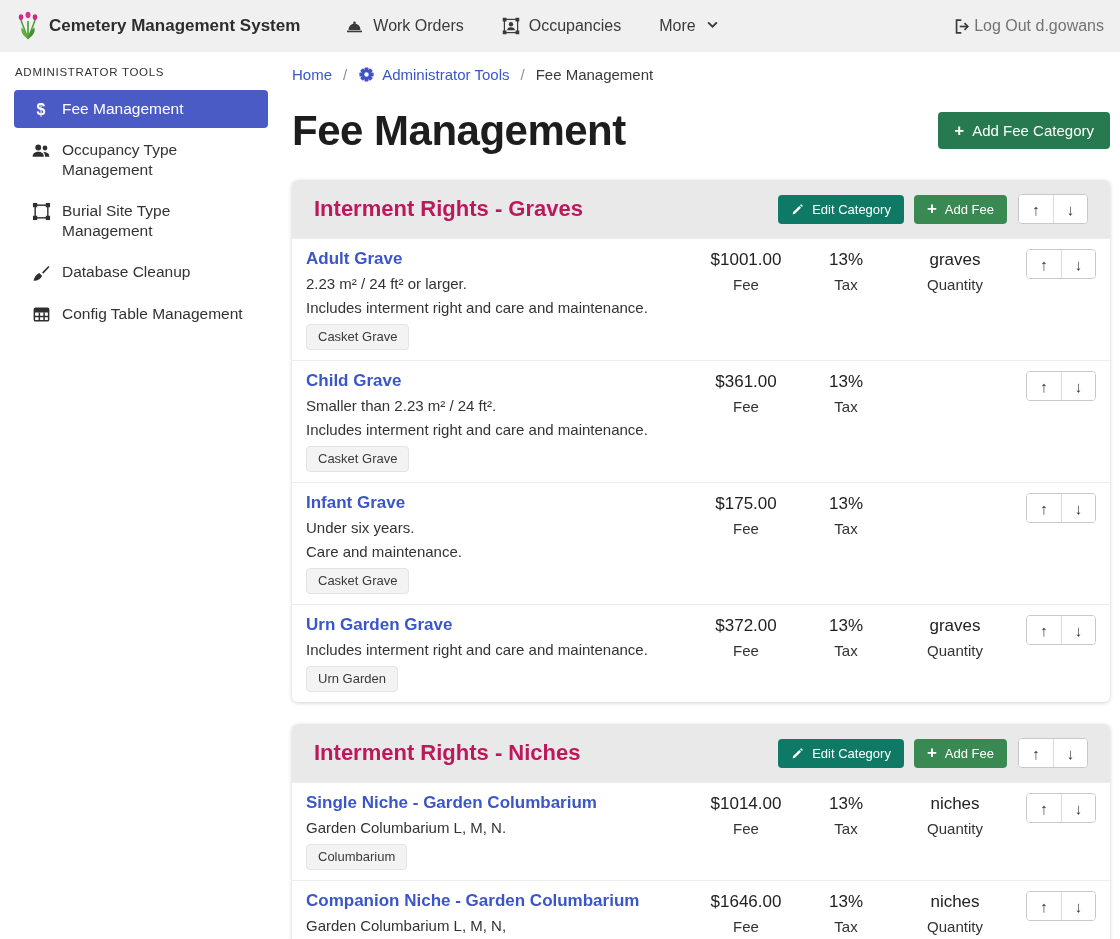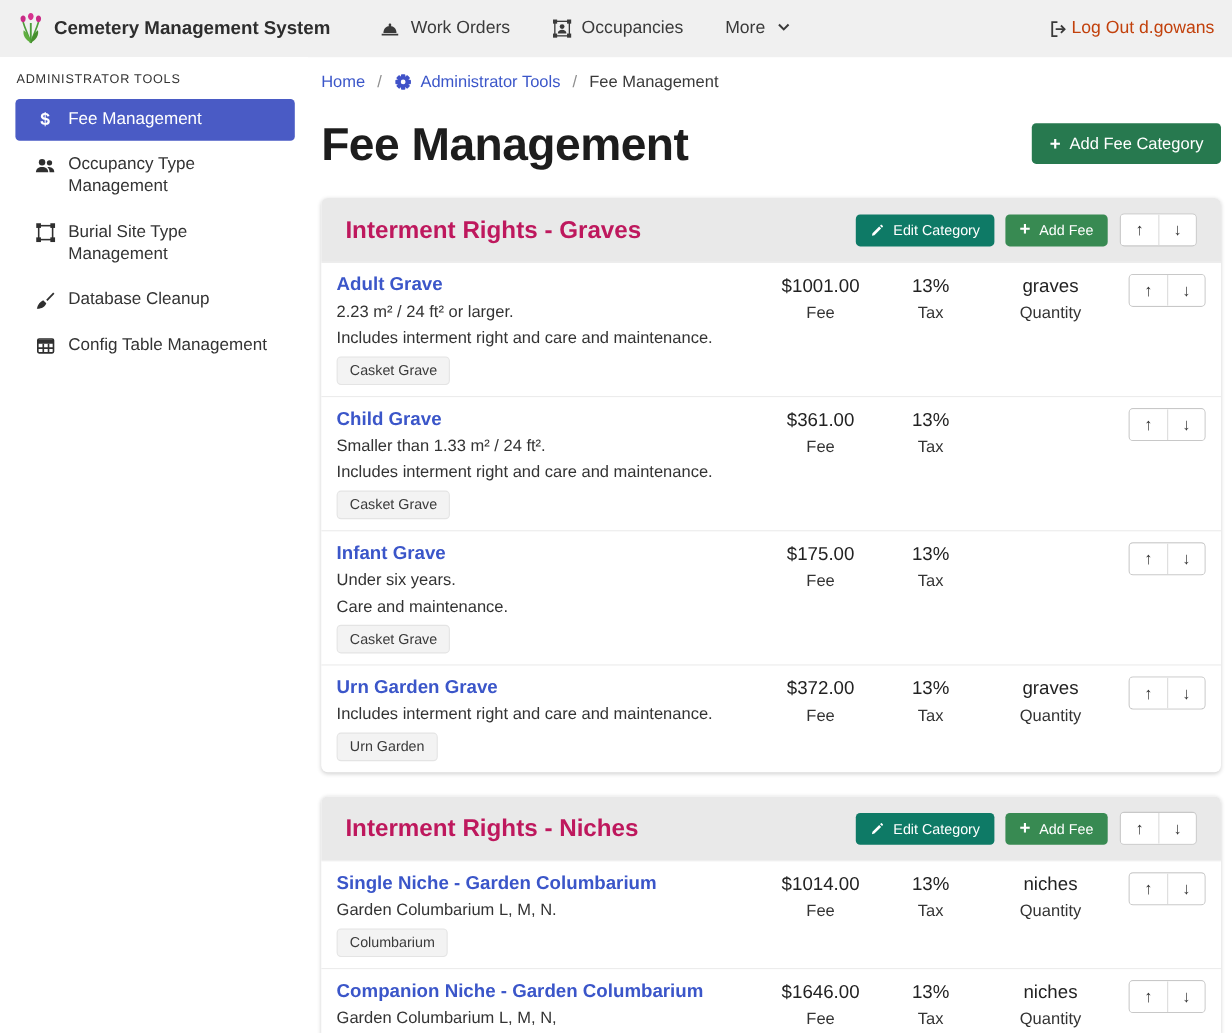--- a/index.html
+++ b/index.html
@@ -2,21 +2,21 @@
 <html><head>
 <meta charset="utf-8">
 <style>
   *{margin:0;padding:0;box-sizing:border-box}
   html,body{width:1120px;height:939px;overflow:hidden;background:#fff;
     font-family:"Liberation Sans",sans-serif;color:#333}
   
   .navbar{height:52px;background:#f0f0f0;display:flex;align-items:center;padding:0 16px}
   .brand{display:flex;align-items:center;gap:9px;font-weight:700;font-size:17px;color:#2d2d2d;margin-right:26px;cursor:pointer}
   .nav-item{display:flex;gap:9px;font-size:16px;color:#3a3a3a;margin:0 19px;cursor:pointer;white-space:nowrap}
-  .nav-right{margin-left:auto;display:flex;align-items:center;gap:2px;font-size:16px;color:#c2410c;cursor:pointer}
+  .nav-right{margin-left:auto;display:flex;align-items:center;gap:2px;font-size:16px;color:#737373;cursor:pointer}
   
   .layout{display:flex;height:887px}
   .sidebar{width:280px;flex-shrink:0;padding:12px 12px 0 14px;background:#fff}
   .sidebar-heading{font-size:11.5px;letter-spacing:.7px;color:#333;text-transform:uppercase;margin:2px 0 12px 1px}
   .side-item{display:flex;gap:11px;align-items:flex-start;padding:9px 10px 9px 17px;font-size:15.5px;
     line-height:20px;color:#333;border-radius:4px;margin-bottom:3px;cursor:pointer}
   .side-item .si-icon{width:20px;flex-shrink:0;display:flex;justify-content:center;margin-top:1px}
   .side-item.active{background:#4a5bc5;color:#fff}
   .si-dollar{font-weight:700;font-size:16px;line-height:19px}
   
@@ -253,21 +253,21 @@
         </div>
         <div class="btn-group row-arrows">
           <button>↑</button>
           <button>↓</button>
         </div>
       </div>
 
       <div class="fee-row">
         <div class="fee-info">
           <a class="fee-name">Child Grave</a>
-          <div class="fee-desc">Smaller than 1.33 m² / 24 ft².</div>
+          <div class="fee-desc">Smaller than 2.23 m² / 24 ft².</div>
           <div class="fee-desc">Includes interment right and care and maintenance.</div>
           <span class="badge">Casket Grave</span>
         </div>
         <div class="cell">
           <div class="cell-value">$361.00</div>
           <div class="cell-label">Fee</div>
         </div>
         <div class="cell">
           <div class="cell-value">13%</div>
           <div class="cell-label">Tax</div>

